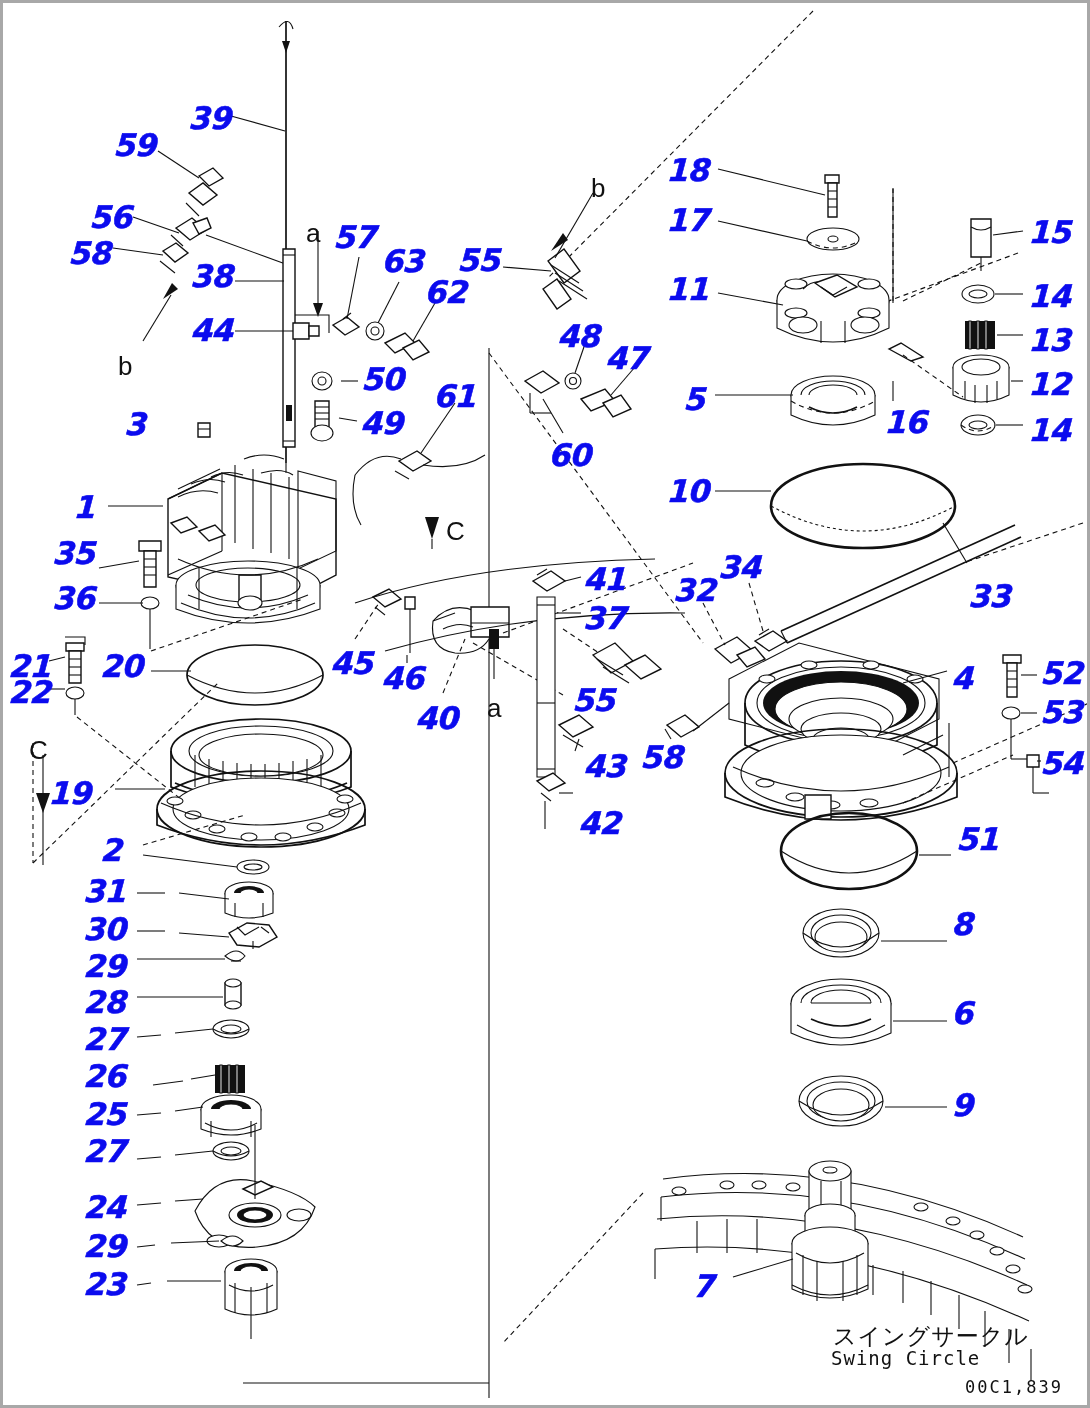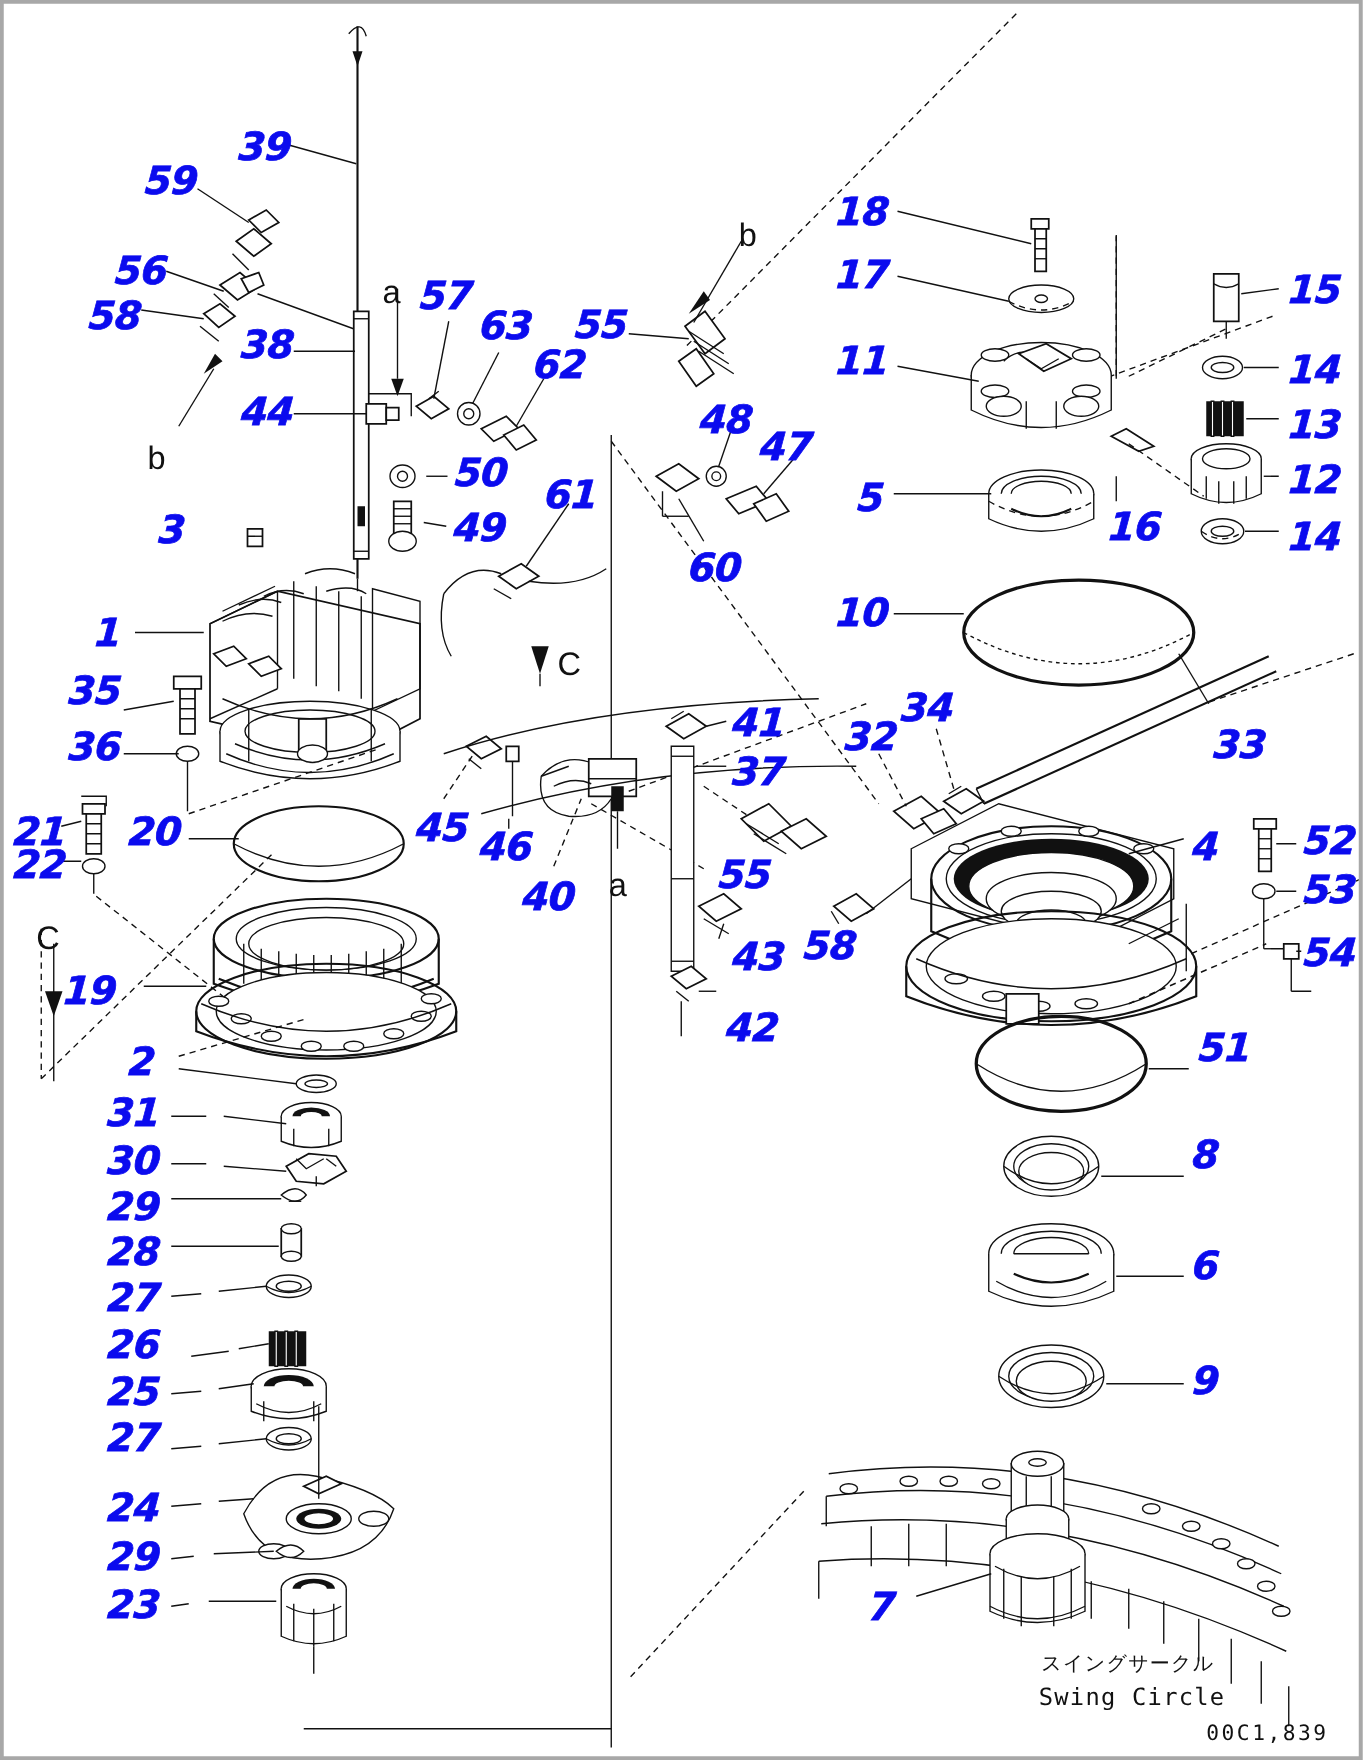--- a/index.html
+++ b/index.html
@@ -31,21 +31,21 @@
     color:#111;
     font-family:"Liberation Sans", sans-serif;
     font-size:26px;
     font-weight:normal;
     white-space:nowrap;
   }
   .jp{
     position:absolute;
     color:#111;
     font-family:"DejaVu Sans", sans-serif;
-    font-size:16px;
+    font-size:23px;
     letter-spacing:1px;
     white-space:nowrap;
   }
   .en{
     position:absolute;
     color:#111;
     font-family:"DejaVu Sans Mono", monospace;
     font-size:19px;
     letter-spacing:1px;
     white-space:nowrap;

